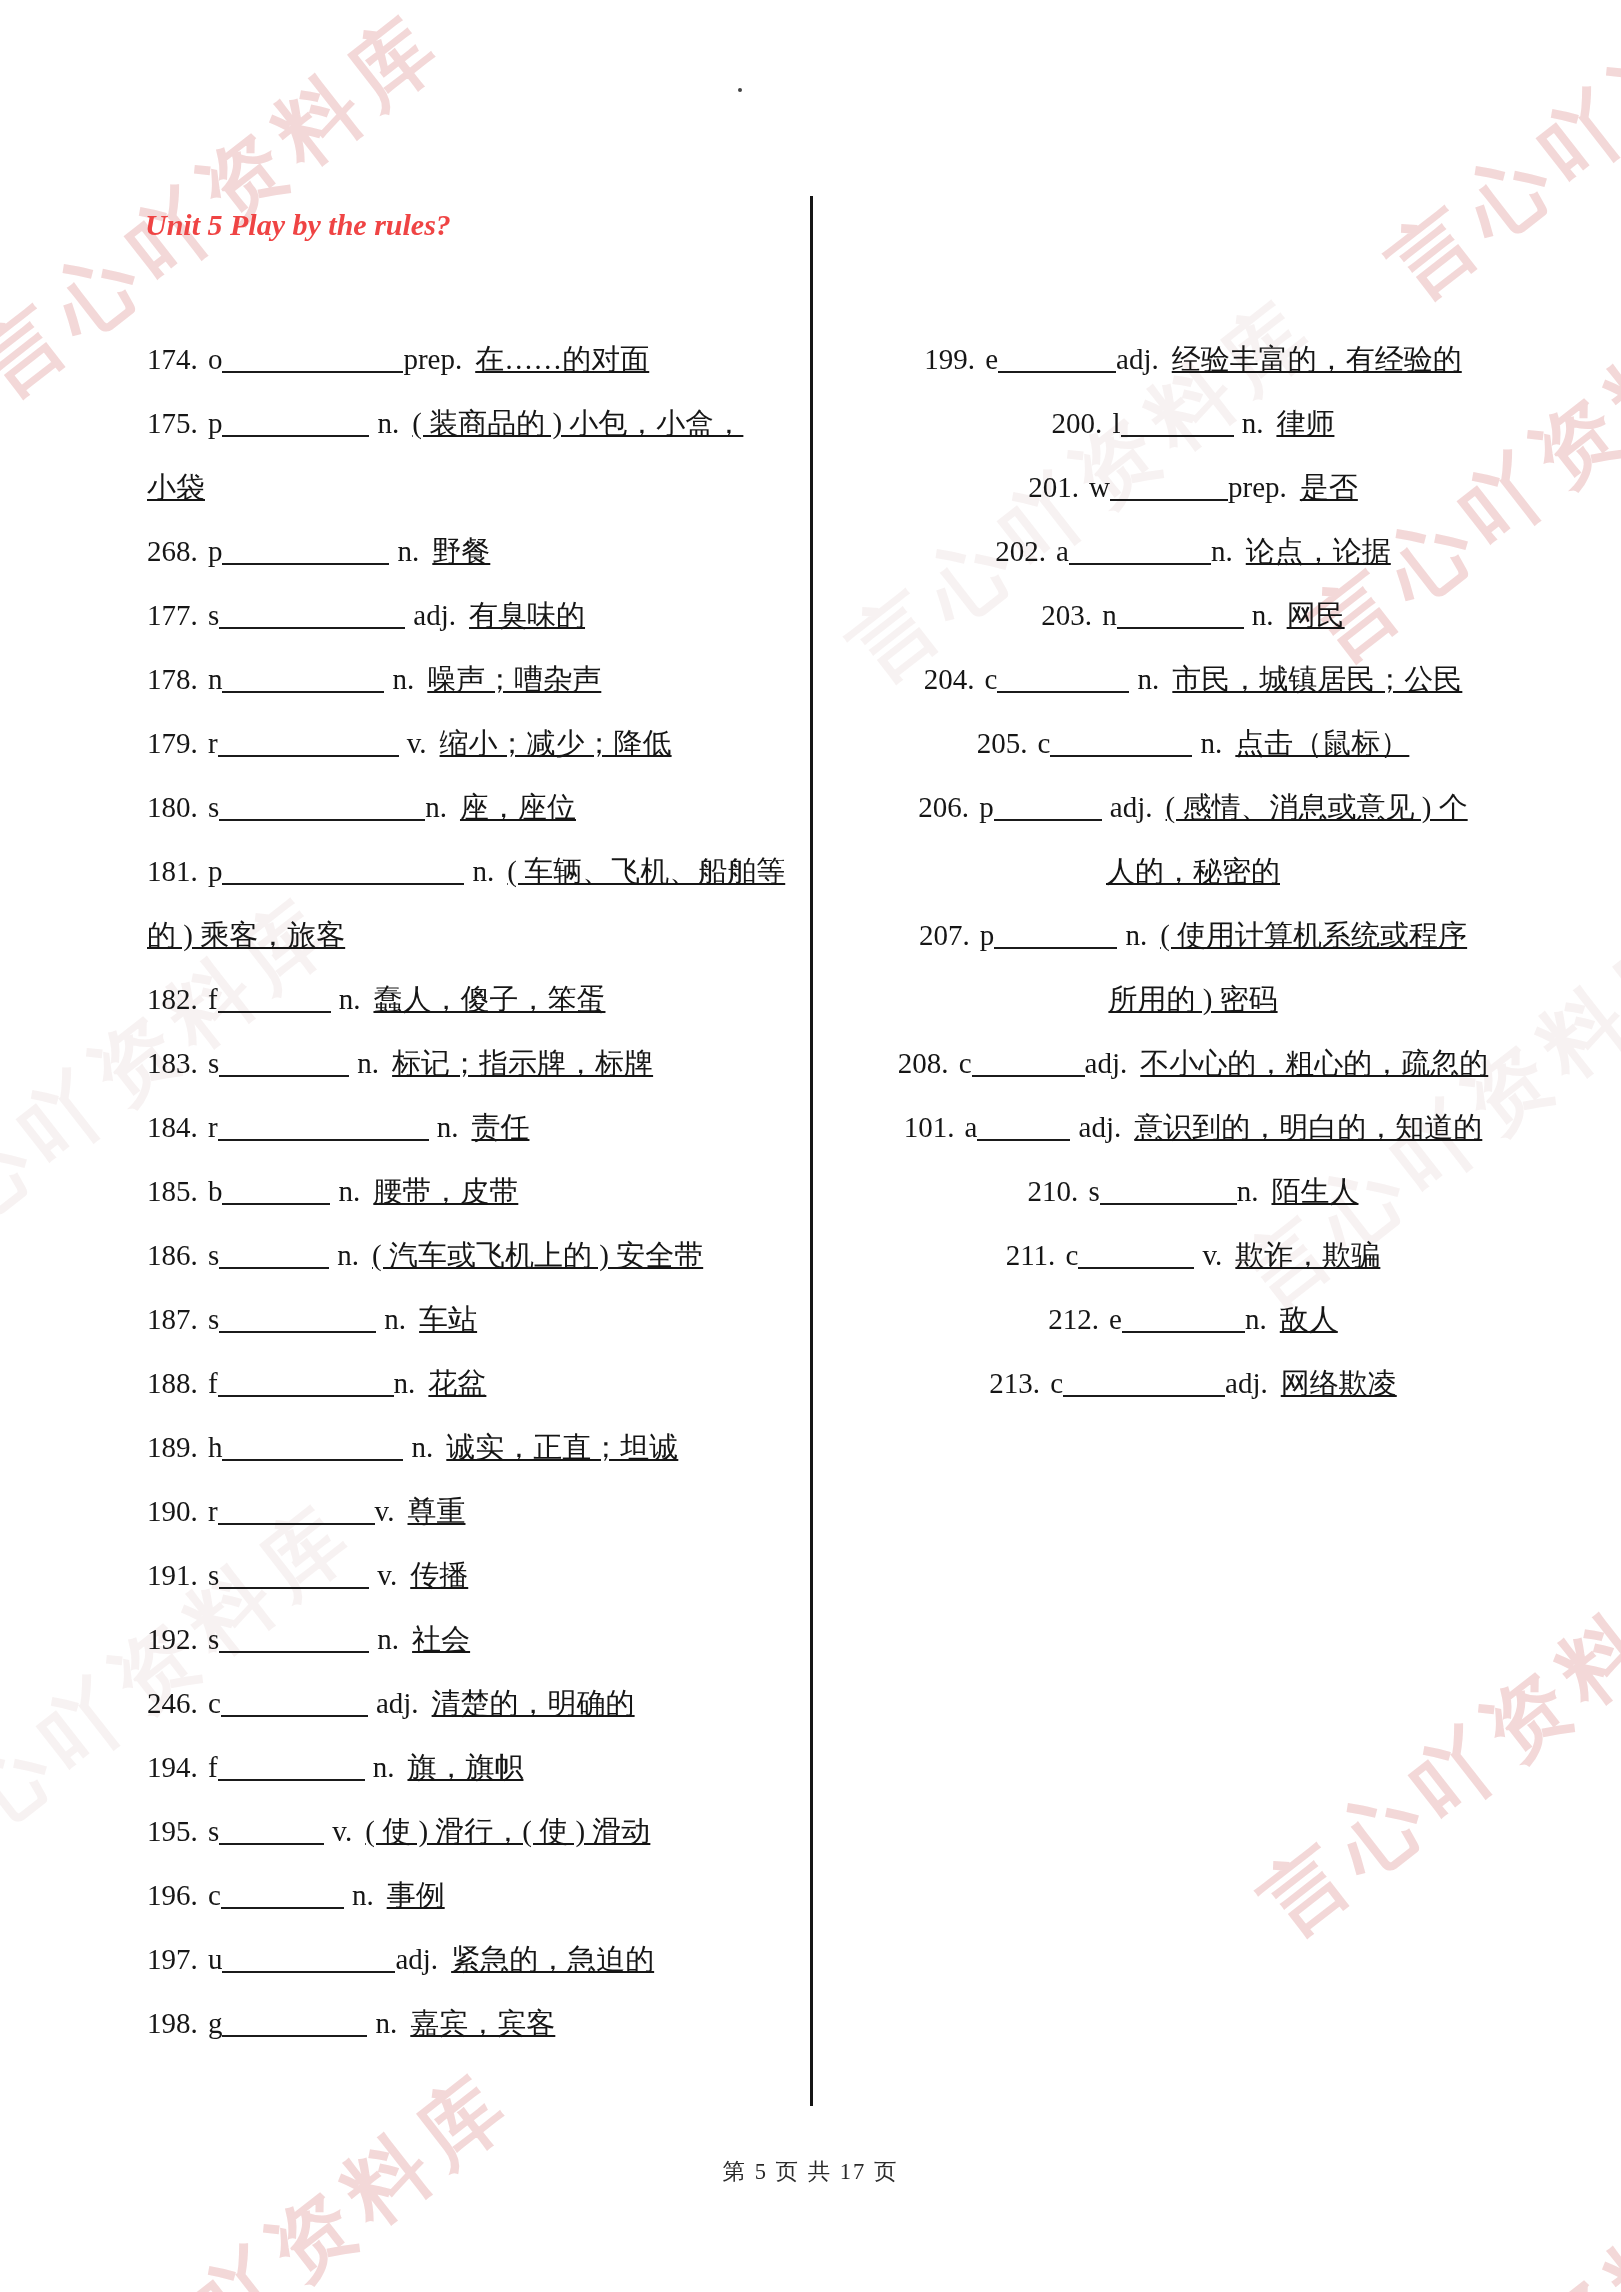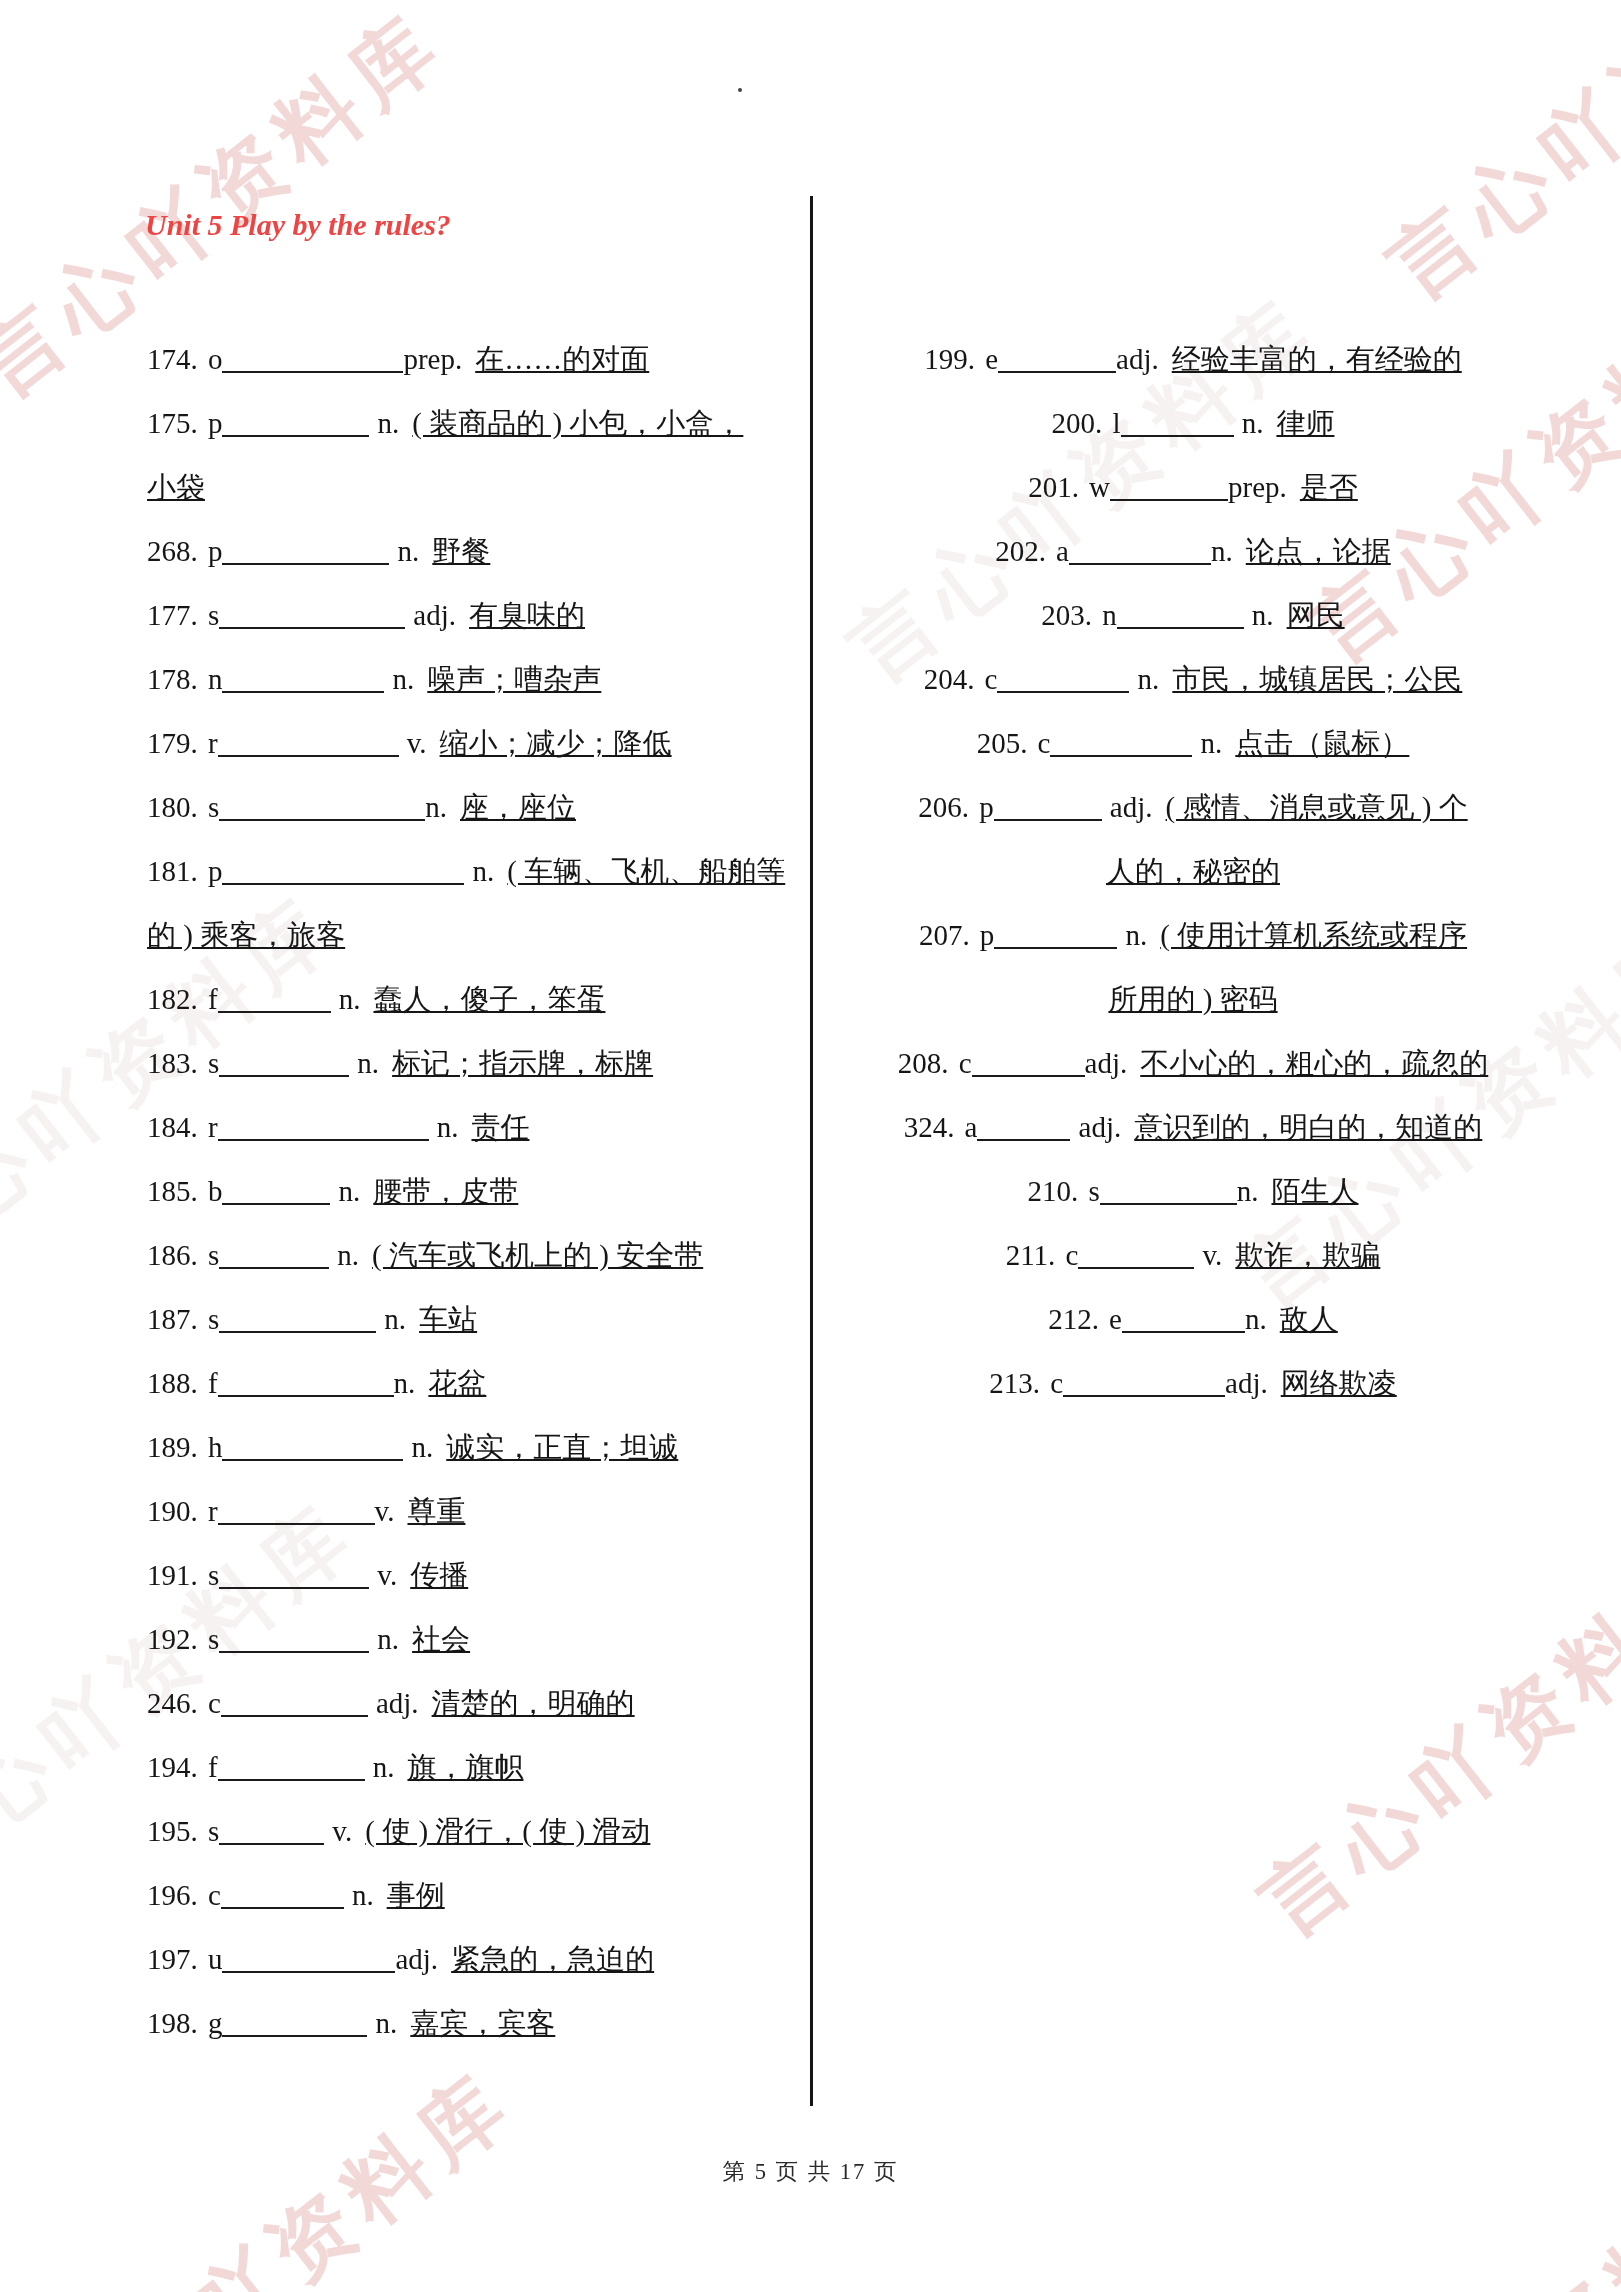--- a/index.html
+++ b/index.html
@@ -101,21 +101,21 @@
       <div class="row"><span class="num">201.</span><span class="letter">w</span><span class="blank" style="width: 118px;"></span><span class="pos">prep.</span><span class="def">是否</span></div>
       <div class="row"><span class="num">202.</span><span class="letter">a</span><span class="blank" style="width: 142px;"></span><span class="pos">n.</span><span class="def">论点，论据</span></div>
       <div class="row"><span class="num">203.</span><span class="letter">n</span><span class="blank" style="width: 127px;"></span><span class="pos gap">n.</span><span class="def">网民</span></div>
       <div class="row"><span class="num">204.</span><span class="letter">c</span><span class="blank" style="width: 132px;"></span><span class="pos gap">n.</span><span class="def">市民，城镇居民；公民</span></div>
       <div class="row"><span class="num">205.</span><span class="letter">c</span><span class="blank" style="width: 142px;"></span><span class="pos gap">n.</span><span class="def">点击（鼠标）</span></div>
       <div class="row"><span class="num">206.</span><span class="letter">p</span><span class="blank" style="width: 108px;"></span><span class="pos gap">adj.</span><span class="def">( 感情、消息或意见 ) 个
 人的，秘密的</span></div>
       <div class="row"><span class="num">207.</span><span class="letter">p</span><span class="blank" style="width: 123px;"></span><span class="pos gap">n.</span><span class="def">( 使用计算机系统或程序
 所用的 ) 密码</span></div>
       <div class="row"><span class="num">208.</span><span class="letter">c</span><span class="blank" style="width: 113px;"></span><span class="pos">adj.</span><span class="def">不小心的，粗心的，疏忽的</span></div>
-      <div class="row"><span class="num">324.</span><span class="letter">a</span><span class="blank" style="width: 93px;"></span><span class="pos gap">adj.</span><span class="def">意识到的，明白的，知道的</span></div>
+      <div class="row"><span class="num">101.</span><span class="letter">a</span><span class="blank" style="width: 93px;"></span><span class="pos gap">adj.</span><span class="def">意识到的，明白的，知道的</span></div>
       <div class="row"><span class="num">210.</span><span class="letter">s</span><span class="blank" style="width: 137px;"></span><span class="pos">n.</span><span class="def">陌生人</span></div>
       <div class="row"><span class="num">211.</span><span class="letter">c</span><span class="blank" style="width: 116px;"></span><span class="pos gap">v.</span><span class="def">欺诈，欺骗</span></div>
       <div class="row"><span class="num">212.</span><span class="letter">e</span><span class="blank" style="width: 123px;"></span><span class="pos">n.</span><span class="def">敌人</span></div>
       <div class="row"><span class="num">213.</span><span class="letter">c</span><span class="blank" style="width: 162px;"></span><span class="pos">adj.</span><span class="def">网络欺凌</span></div>
     </div>
 
   <div class="divider"></div>
 
   <div class="footer">第 5 页 共 17 页</div>
 </div>

